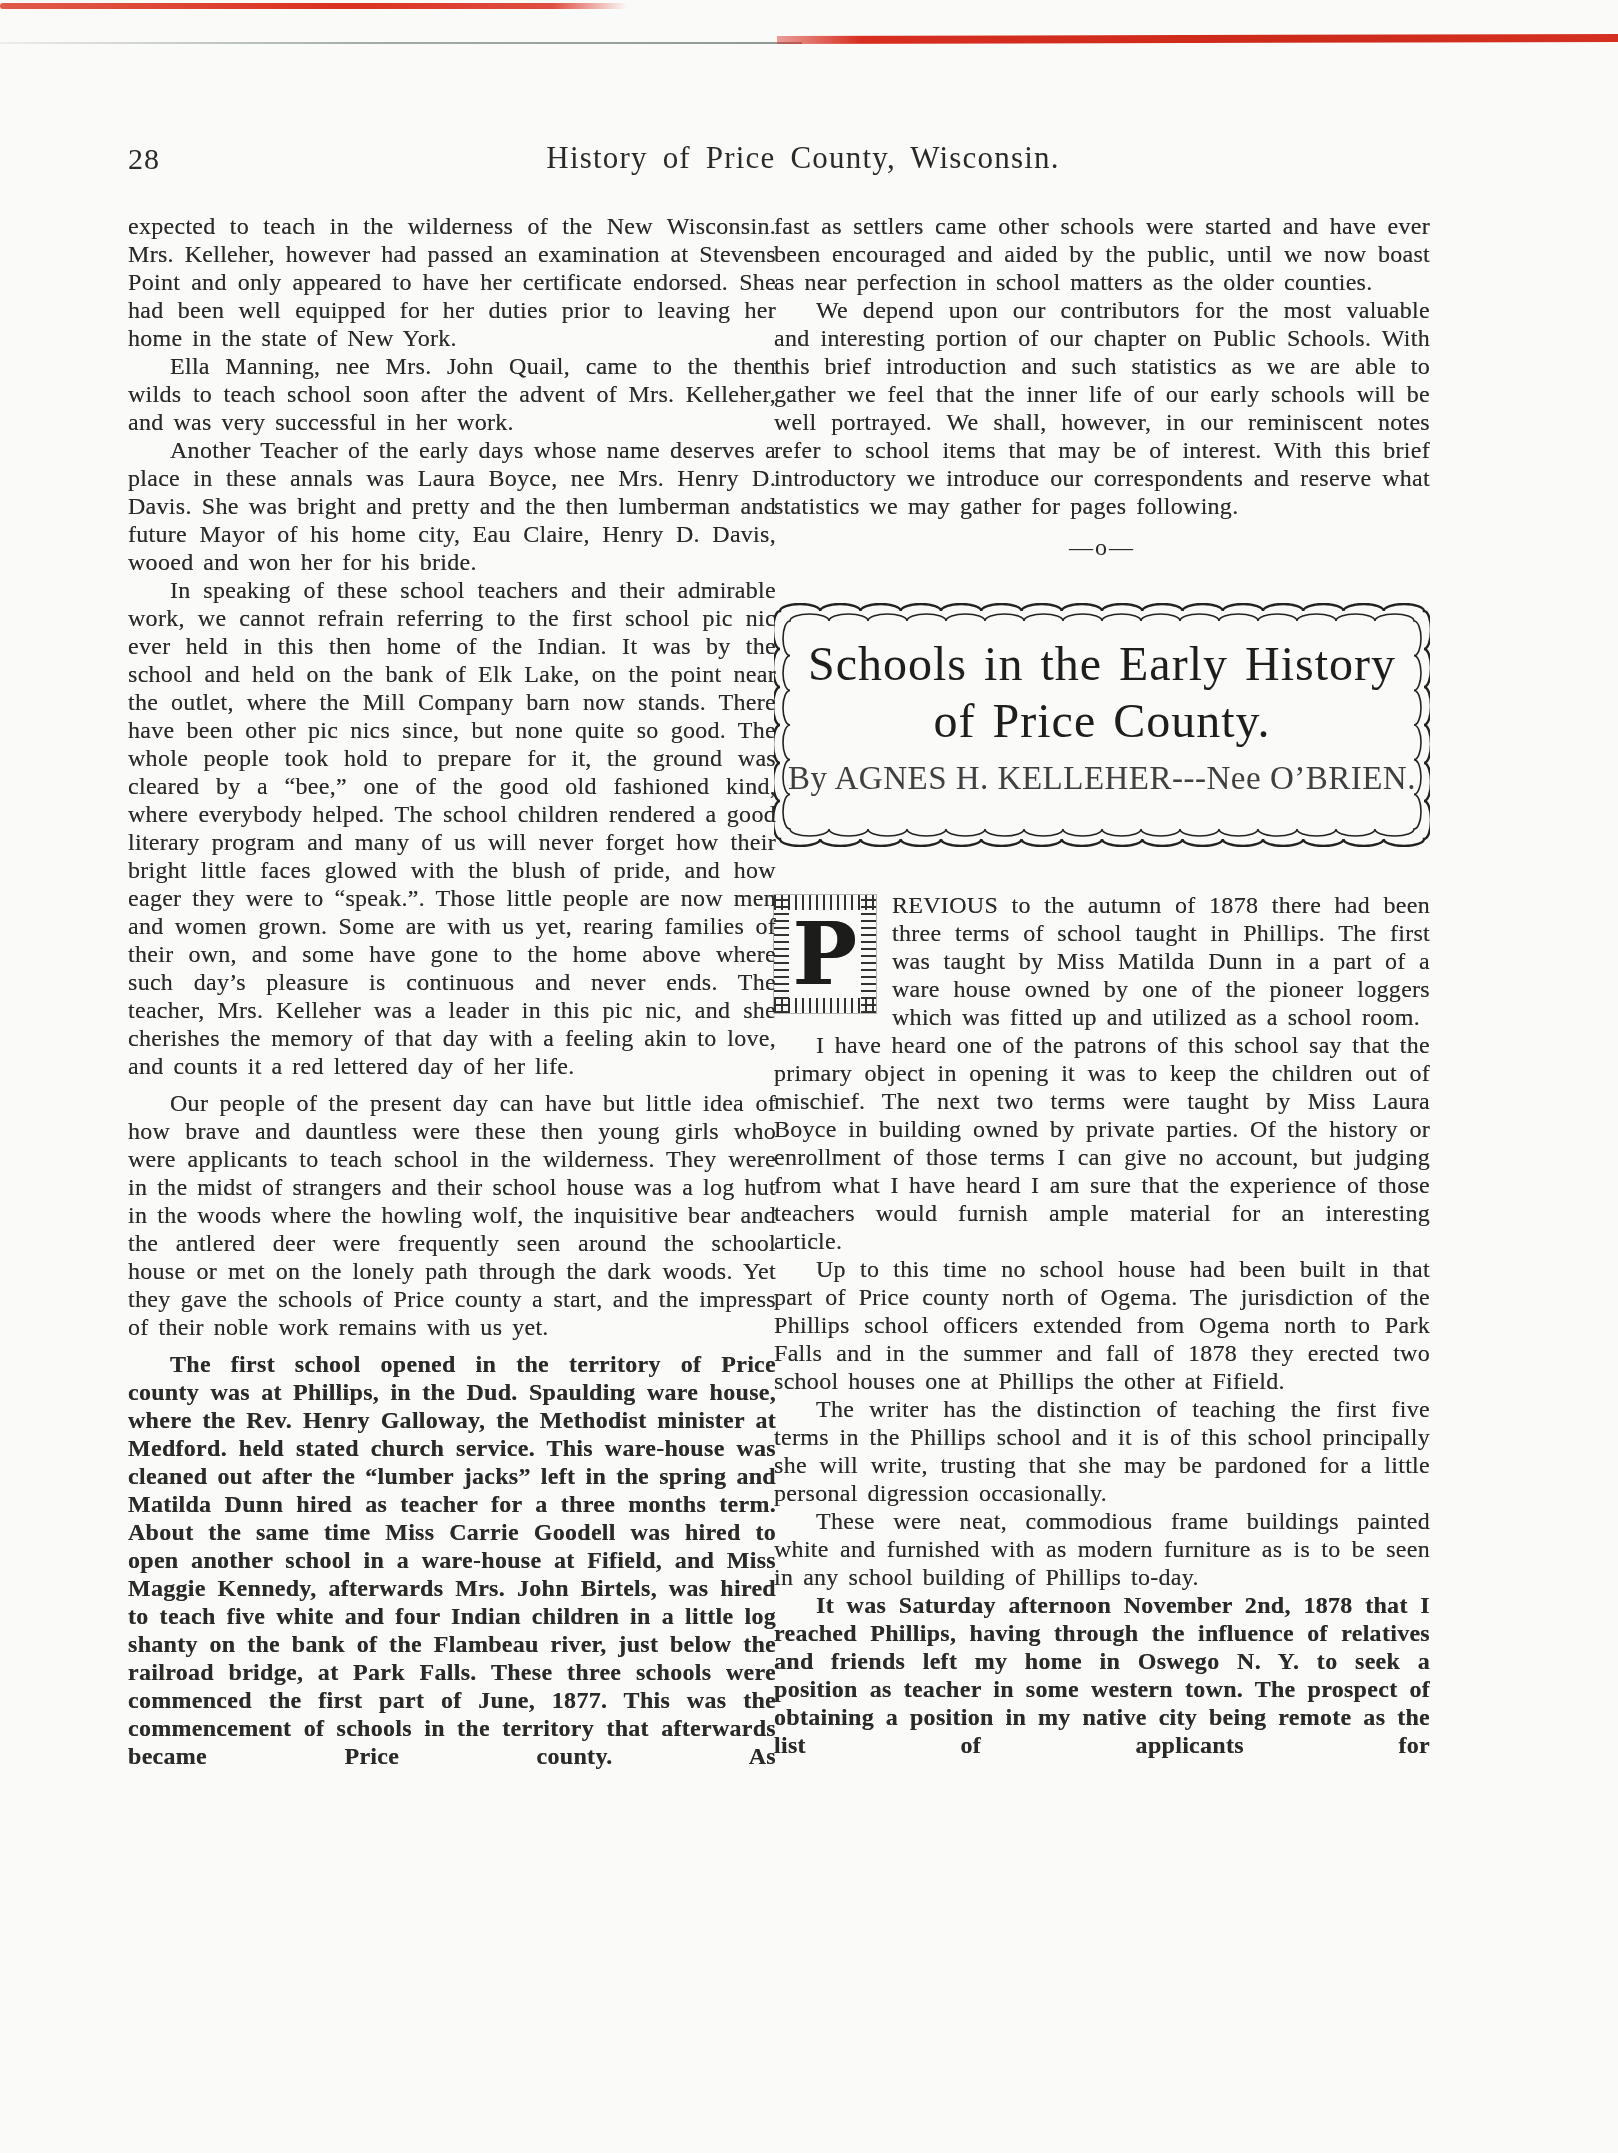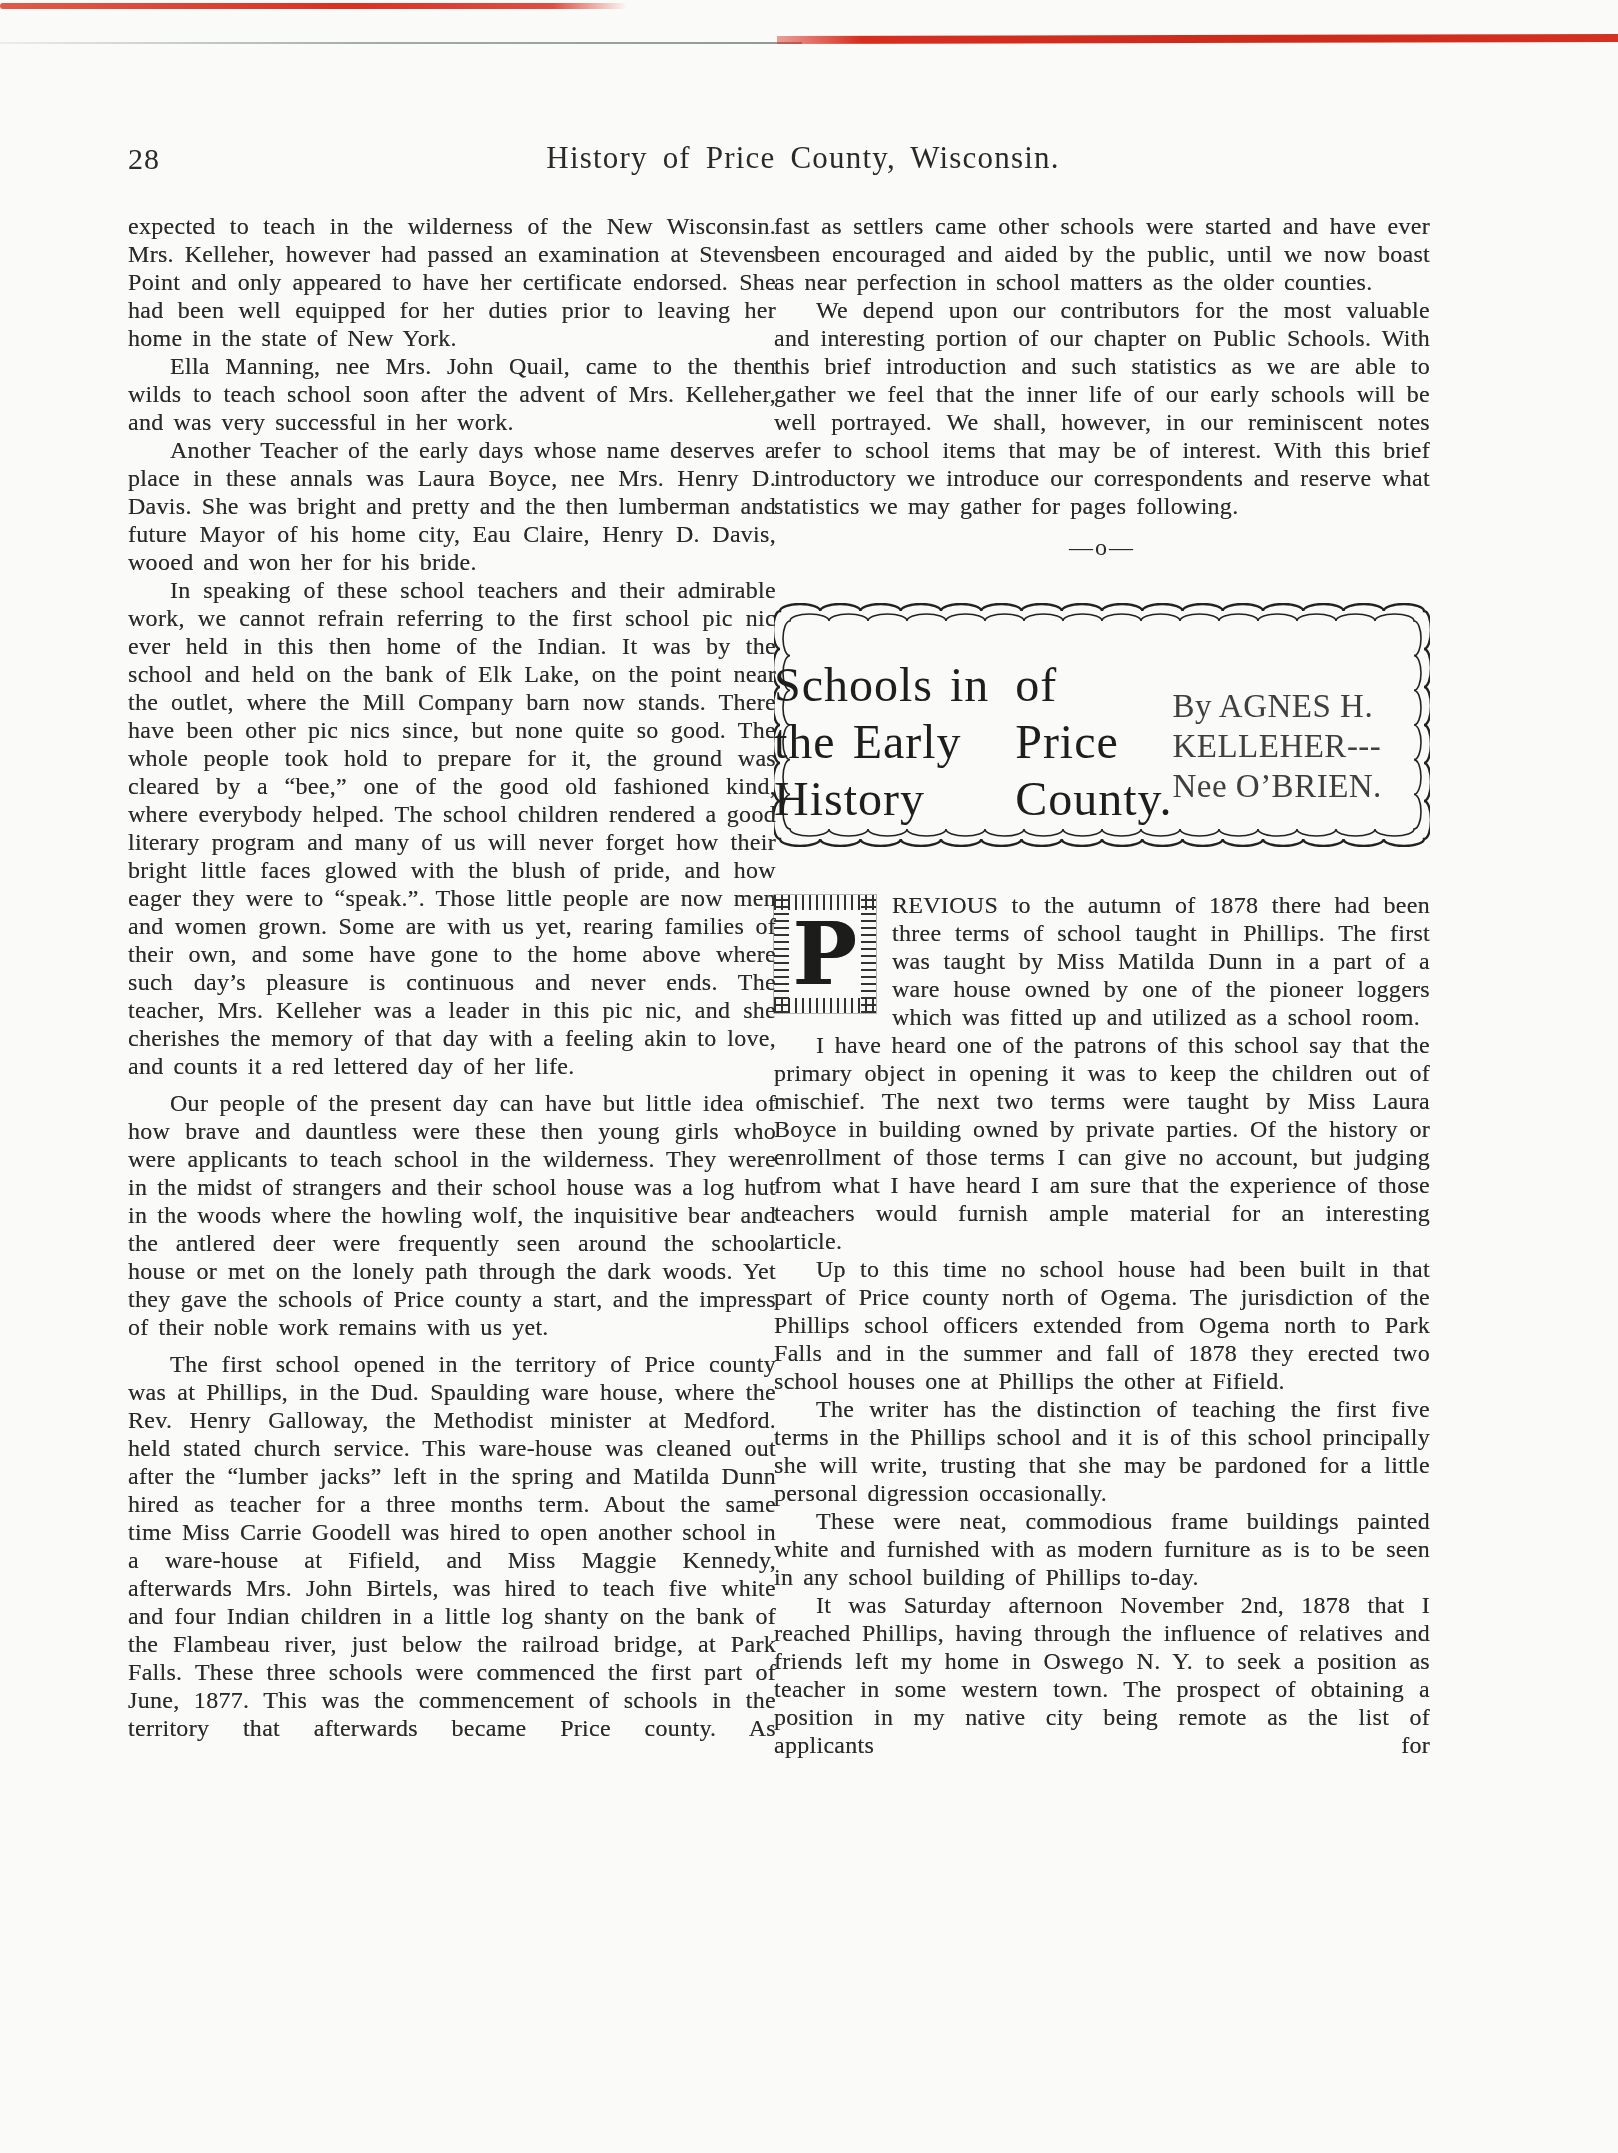--- a/index.html
+++ b/index.html
@@ -29,30 +29,30 @@
   .column{position:absolute;top:212px;}
   .column.left{left:128px;width:648px;}
   .column.right{left:774px;width:656px;}
   .column p{
     margin:0;text-indent:42px;text-align:justify;
     font-size:24px;line-height:28px;word-spacing:.15em;letter-spacing:.012em;
     text-shadow:0 0 .5px rgba(42,42,39,.55);
   }
   .column p.no-indent{text-indent:0;}
   .column p.sp-before{margin-top:9px;}
-  .column p.cont-next{text-align-last:justify;}
+  .column p.cont-next{text-align-last:justify;font-weight:bold;}
 
   
   .section-divider{margin-top:14px;text-align:center;font-size:24px;letter-spacing:2px;}
 
   
   .feature-box{position:relative;width:656px;height:244px;margin-top:42px;}
   .feature-box svg{position:absolute;inset:0;}
   .feature-box .box-text{
-    position:absolute;inset:0;display:flex;align-items:center;
+    position:absolute;inset:0;display:flex;flex-direction:column;align-items:center;
     padding-top:32px;box-sizing:border-box;
   }
   .box-title-line{font-size:48px;line-height:57px;letter-spacing:1px;word-spacing:4px;color:#1e1e1c;}
   .box-byline{font-size:33px;line-height:40px;margin-top:9px;letter-spacing:.5px;color:#404040;}
 
   
   .dropcap-block{
     float:left;width:102px;height:118px;margin:4px 16px 4px 0;
     display:flex;align-items:center;justify-content:center;
     background:

